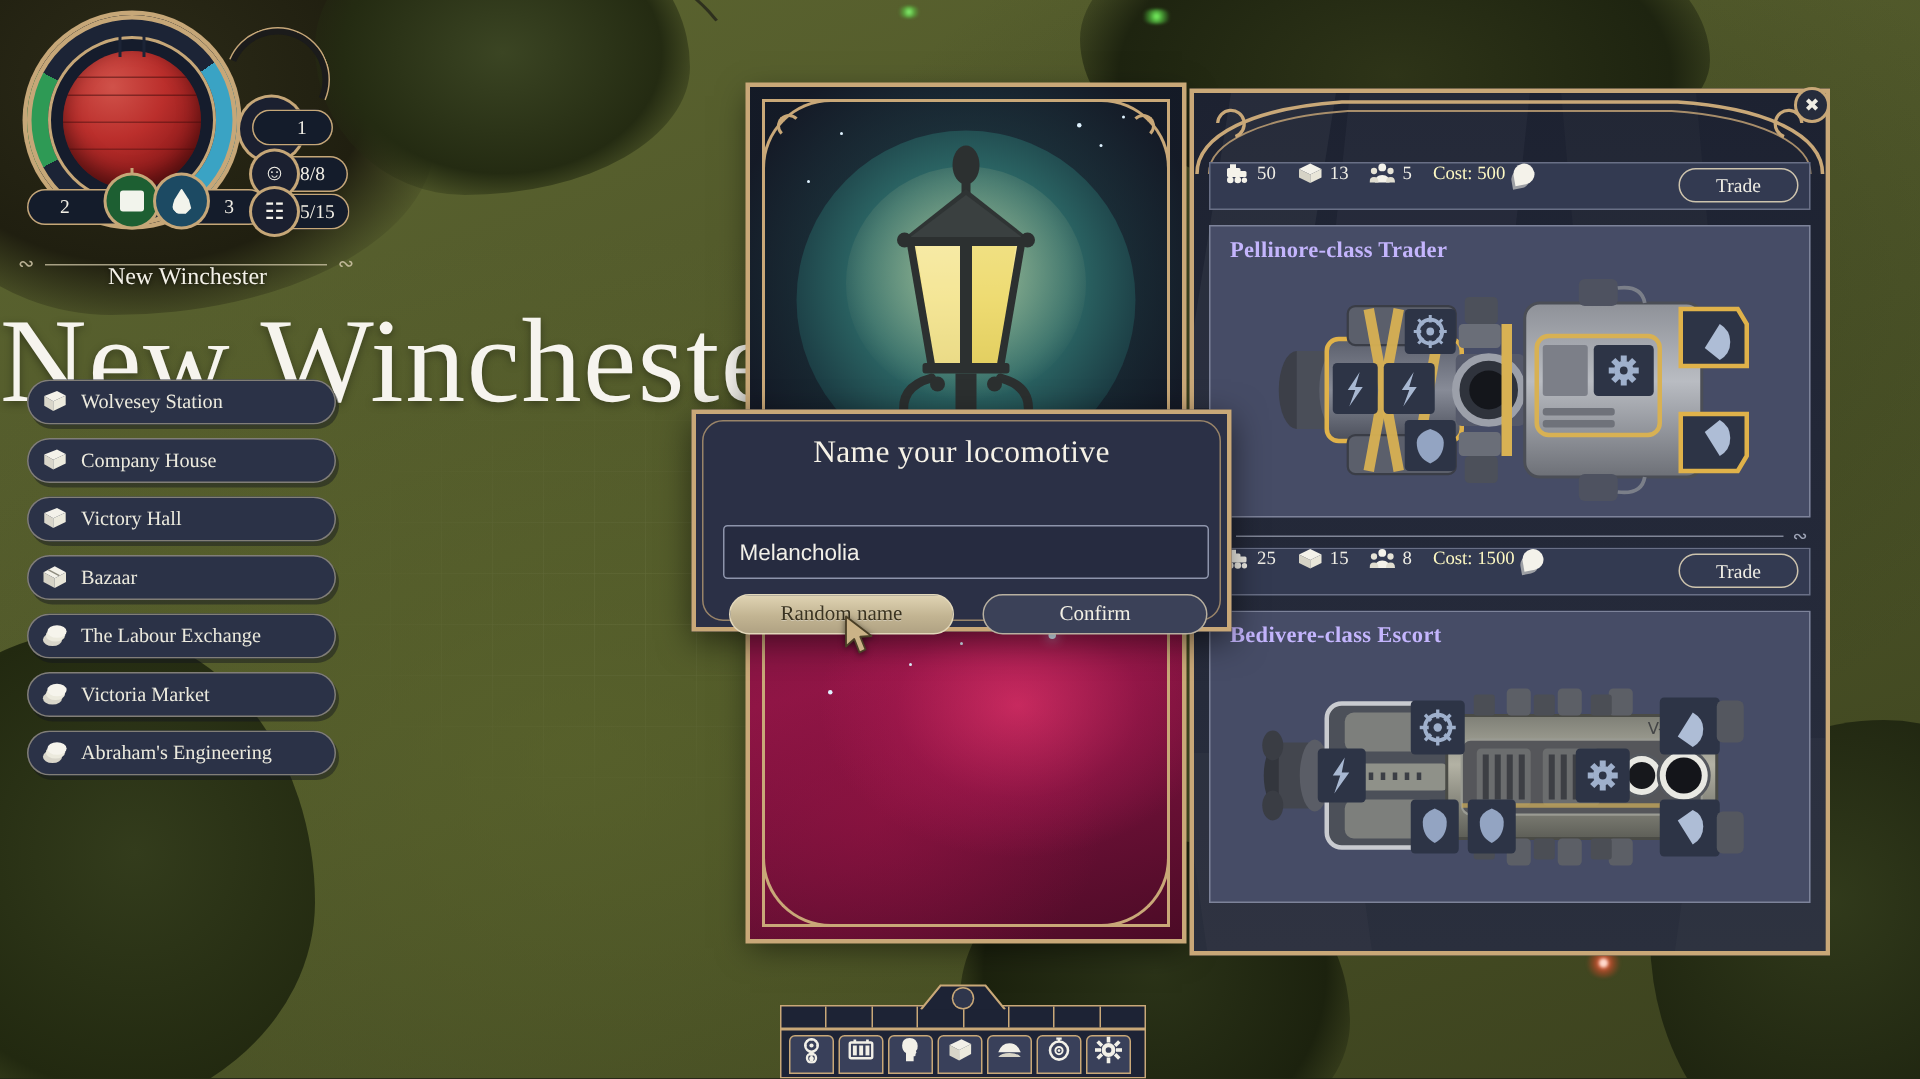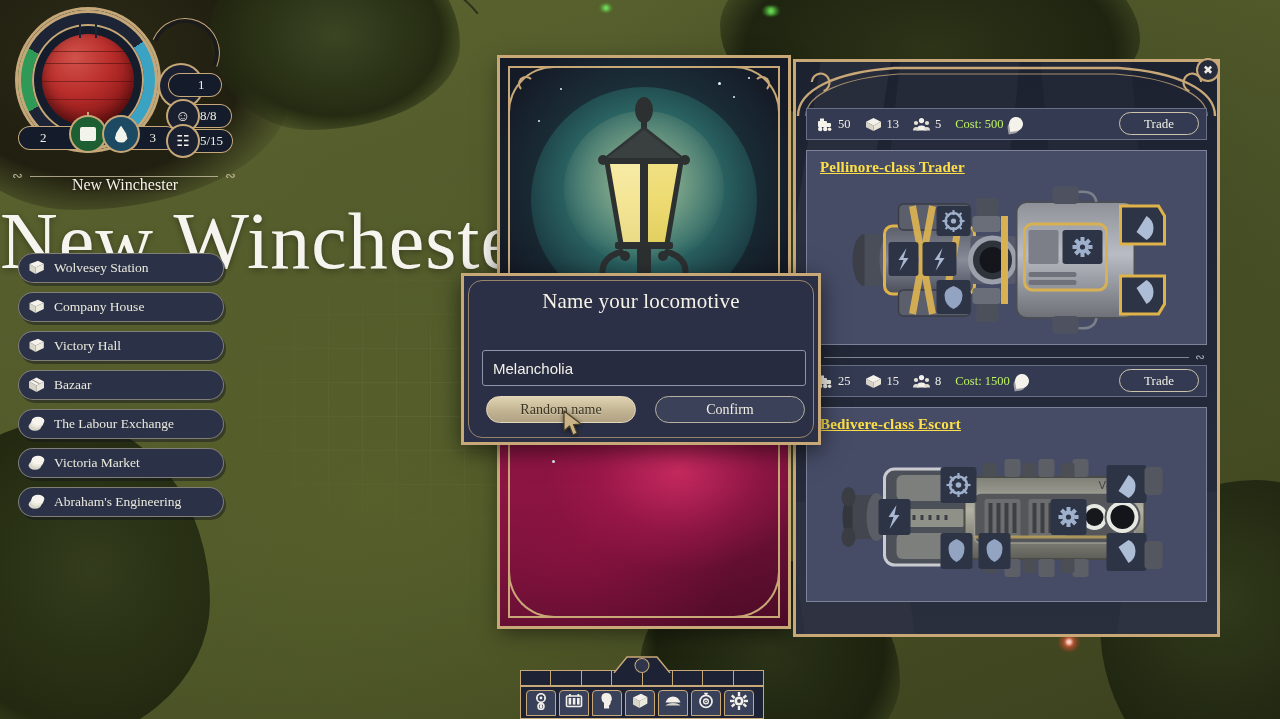--- a/index.html
+++ b/index.html
@@ -319,21 +319,21 @@
     border-bottom-right-radius: 46px; }
   .curl {
     position: absolute; width: 16px; height: 16px;
     border: 2px solid #c9a878; border-radius: 50%;
     border-right-color: transparent; border-bottom-color: transparent;
   }
 
   
   .dlg {
     position: absolute; left: 461px; top: 273px;
-    width: 360px; height: 172px;
+    width: 360px; height: 148px;
     background: #2b3046;
     border: 3px solid #c9a878;
     box-shadow: 0 6px 22px rgba(0,0,0,.55);
   }
   .dlg-inner {
     position: absolute; inset: 4px;
     border: 1px solid rgba(201,168,120,.7);
     border-radius: 14px;
     pointer-events: none;
   }
@@ -415,32 +415,32 @@
     font-family: "Liberation Sans", sans-serif;
   }
 
   .panel-scroll { position: absolute; left: 10px; top: 46px; right: 10px; bottom: 8px; }
 
   .stats-row {
     position: relative;
     height: 32px;
     background: #333a51;
     box-shadow: inset 0 0 0 1px rgba(170,178,200,.45);
-    display: flex; align-items: center;
+    display: flex; align-items: flex-start;
     padding: 0 10px;
     margin-bottom: 10px;
   }
   .stat {
     display: flex; align-items: center;
     margin-right: 14px;
     color: #f0eee6;
     font-size: 12.5px;
   }
   .stat .sico { width: 17px; height: 15px; margin-right: 5px; color: #f4f2ea; font-size: 14px; line-height: 15px; text-align: center; }
-  .stat-cost { color: #bef264; font-size: 12.5px; display: flex; align-items: center; }
+  .stat-cost { color: #fef9c3; font-size: 12.5px; display: flex; align-items: center; }
   .coin {
     display: inline-block; width: 14px; height: 14px; margin-left: 5px;
     background: #f4f2ea;
     border-radius: 50% 50% 50% 0;
     transform: rotate(-10deg);
     box-shadow: -3px 3px 0 -1px rgba(244,242,234,.55);
   }
   .btn-trade {
     position: absolute; right: 8px; top: 4px;
     width: 80px; height: 23px;
@@ -457,25 +457,24 @@
     position: relative;
     background: #464c66;
     box-shadow: inset 0 0 0 1px rgba(180,186,205,.5);
     margin-bottom: 0;
     padding: 10px 0 0 0;
     height: 195px;
     overflow: hidden;
   }
   .ship-name {
     position: absolute; left: 14px; top: 9px;
-    color: #fde047;
+    color: #c4b5fd;
     font-size: 15px;
     font-weight: bold;
     letter-spacing: .2px;
-    text-decoration: underline;
   }
   .ship-art { position: absolute; left: 0; top: 30px; width: 100%; height: 160px; }
 
   .divider-flourish {
     position: relative; height: 14px; margin: 6px 2px 0 2px;
   }
   .divider-flourish .line {
     position: absolute; left: 16px; right: 16px; top: 6px; height: 1px;
     background: rgba(190,196,215,.6);
   }

